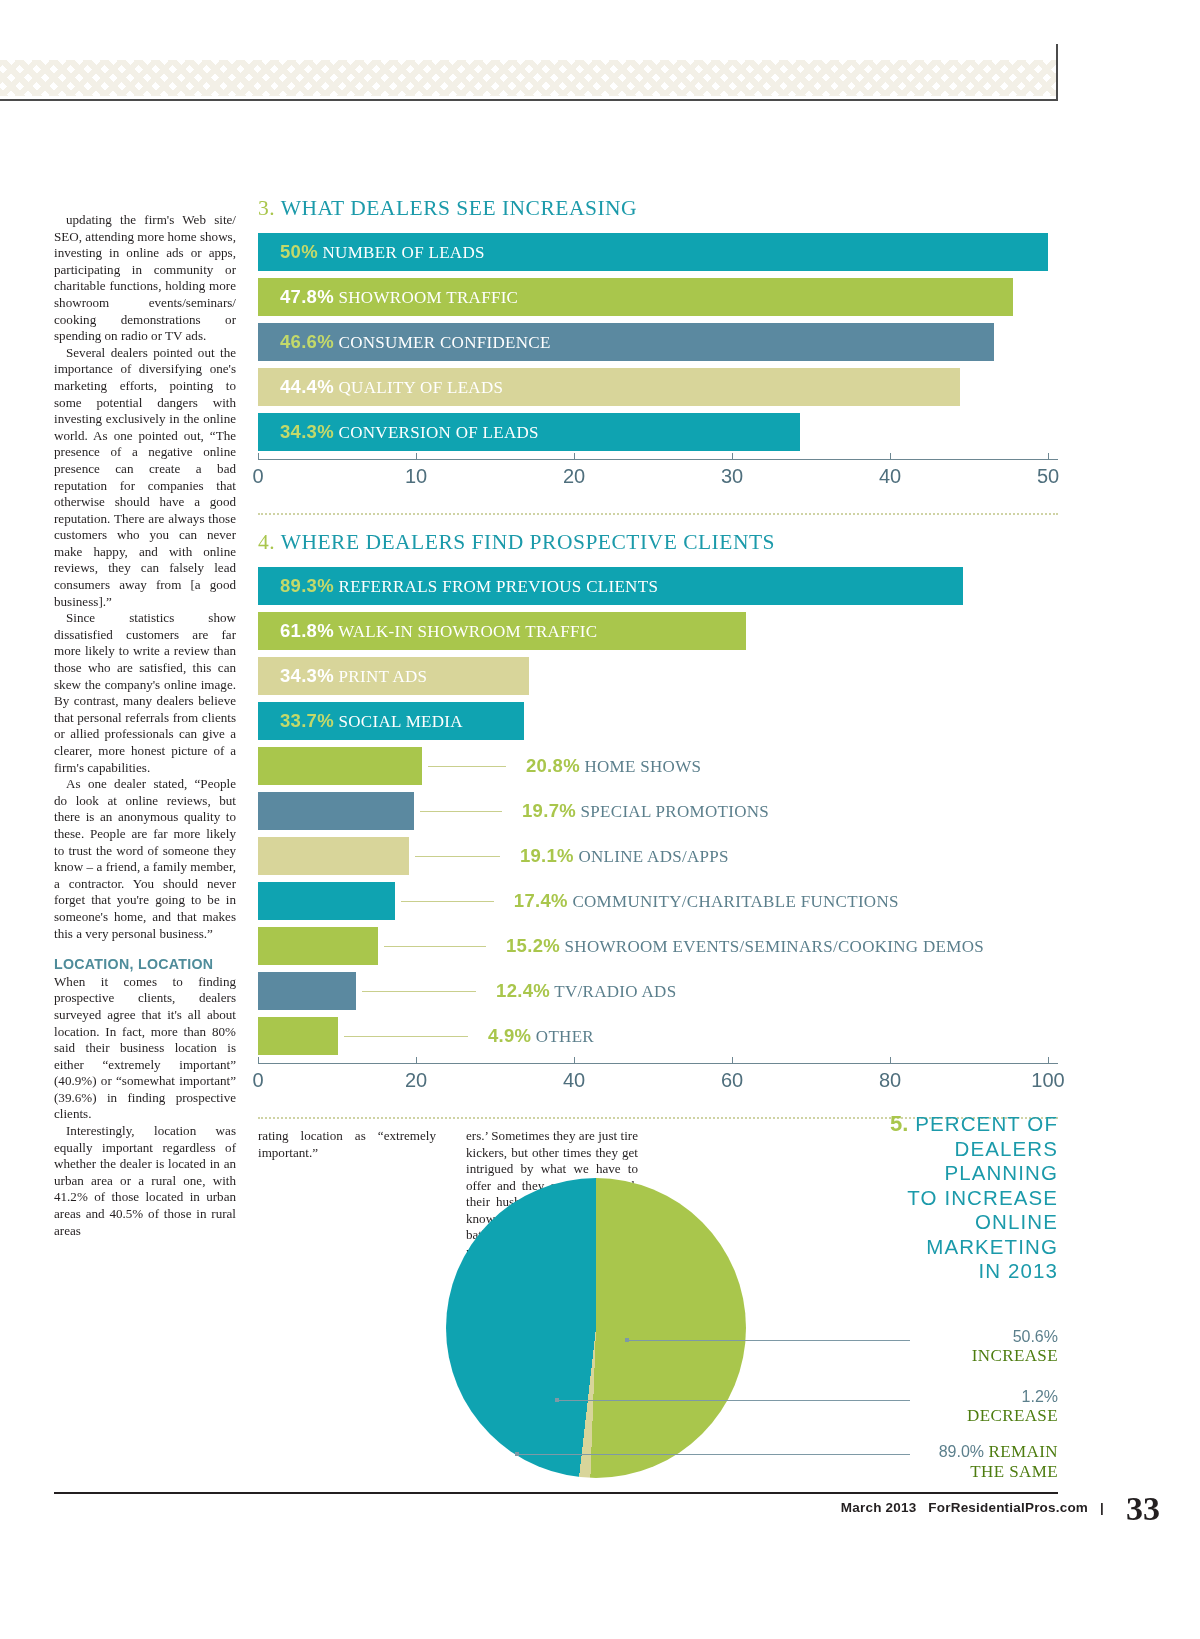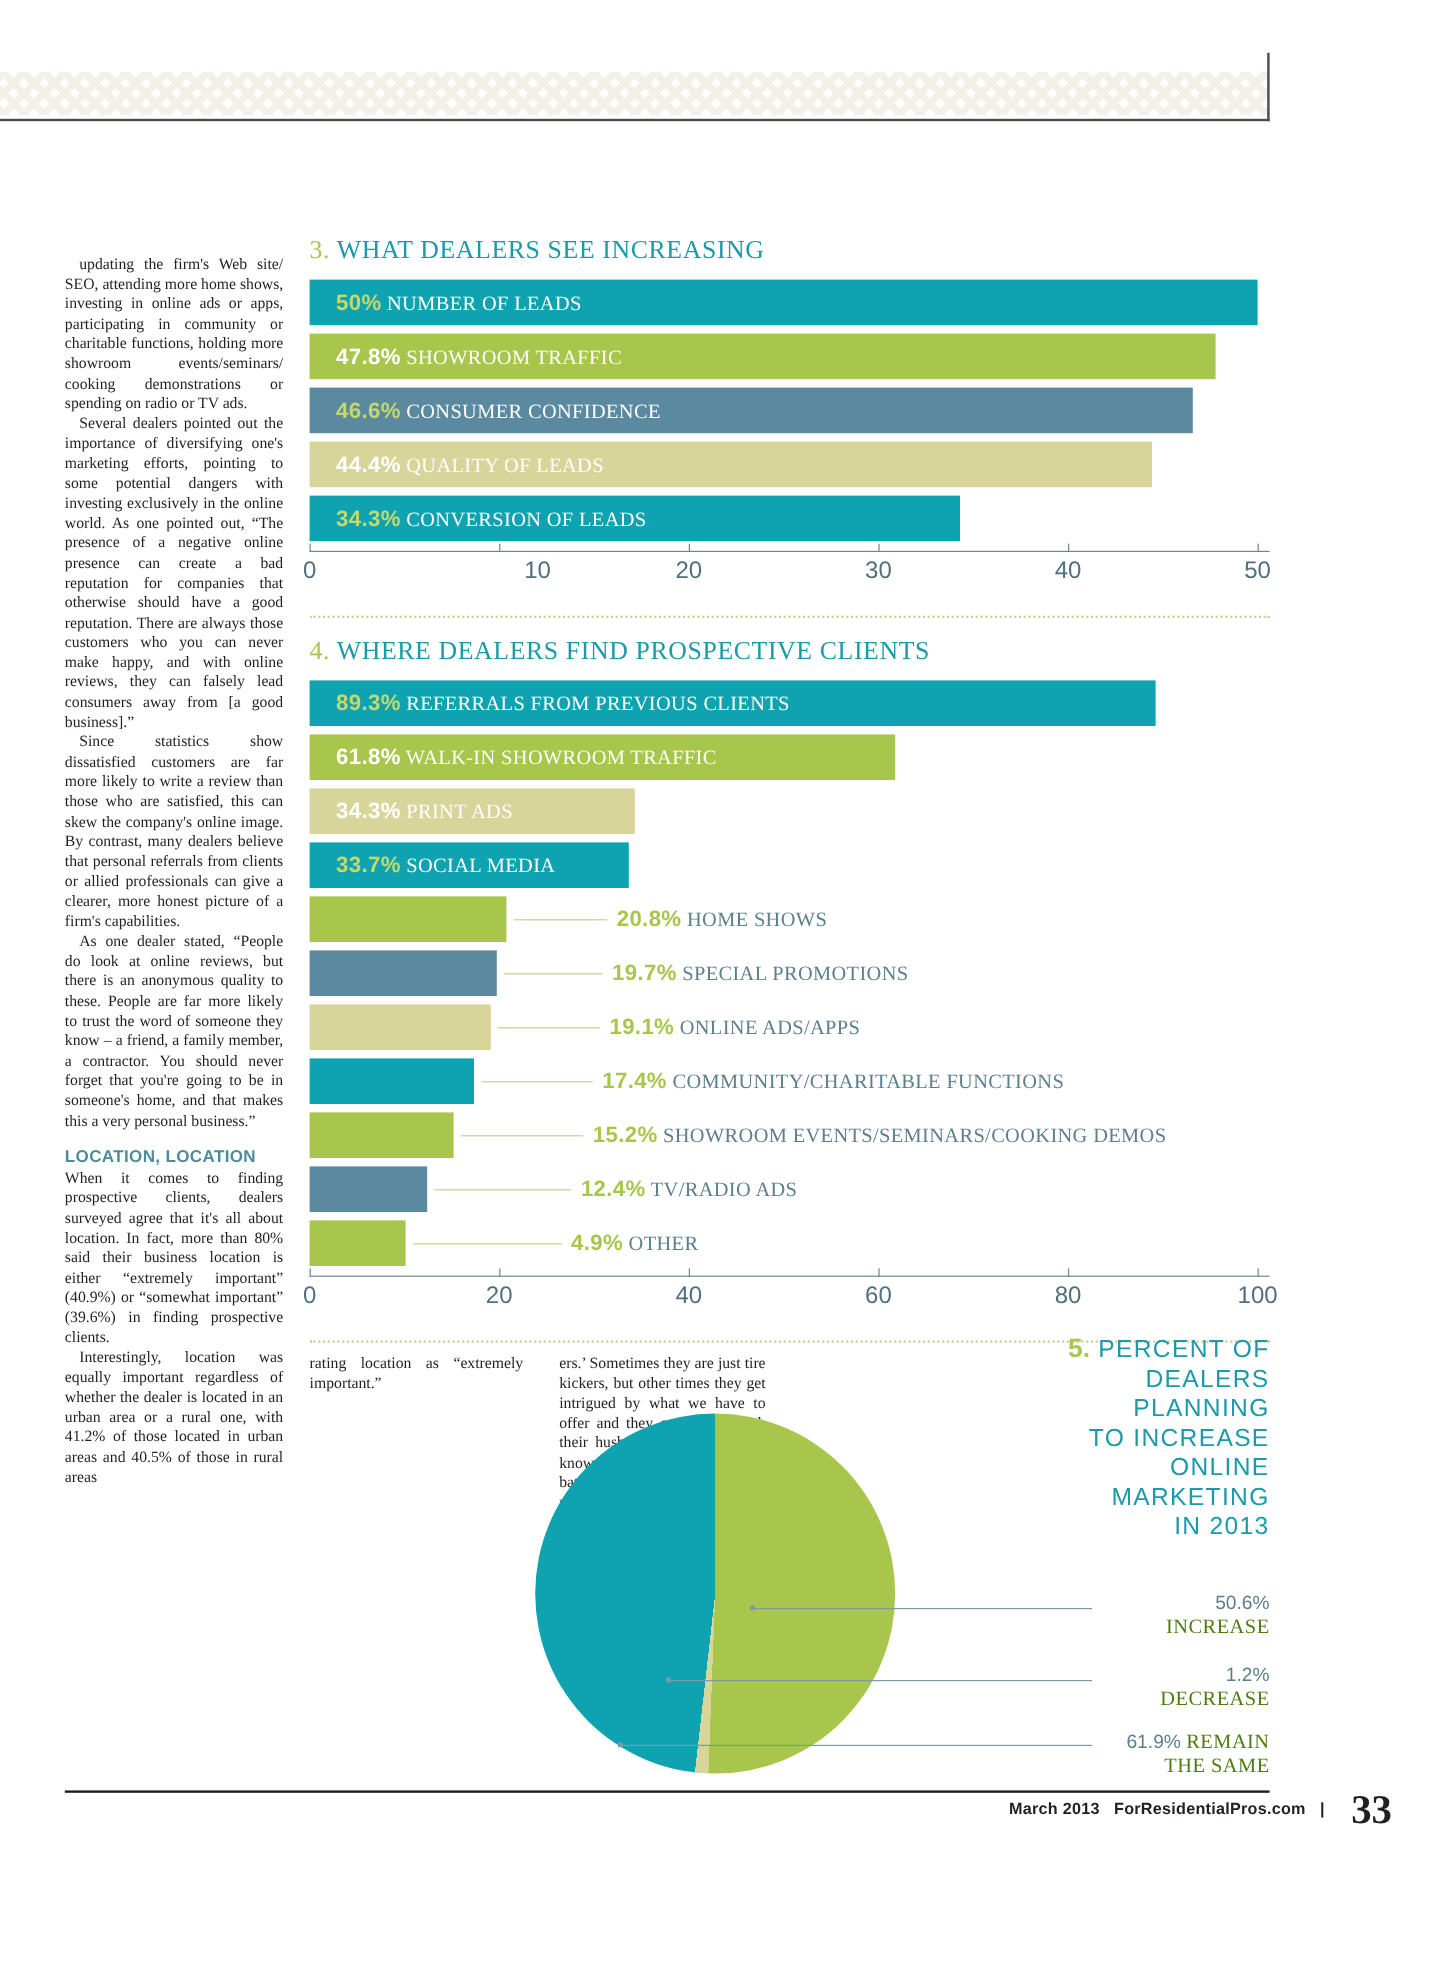--- a/index.html
+++ b/index.html
@@ -47,21 +47,21 @@
   .bar-row{position:relative;height:38px;margin-bottom:7px;}
   .bar{position:absolute;left:0;top:0;height:38px;}
   .bar-label{position:absolute;left:22px;top:0;height:38px;line-height:38px;
     white-space:nowrap;font-size:17px;letter-spacing:.3px;}
   .bar-label .pct{font-family:"Liberation Sans",sans-serif;font-weight:bold;font-size:18.5px;}
   .inside .pct{color:#c3d96a;}
   .inside .txt{color:#ffffff;}
   .bar-row.alt .inside .pct{color:#ffffff;}
 
   
-  .out-wrap{position:absolute;top:0;height:38px;display:flex;align-items:center;gap:0;white-space:nowrap;}
+  .out-wrap{position:absolute;top:0;height:38px;display:flex;align-items:center;gap:12px;white-space:nowrap;}
   .leader{height:1px;background:#c9cf8d;}
   .out-lab{font-size:17px;letter-spacing:.3px;margin-left:8px;}
   .out-lab .pct{font-family:"Liberation Sans",sans-serif;font-weight:bold;font-size:18.5px;color:#a9c64c;}
   .out-lab .txt{color:#5b7f8c;}
 
   
   .axis{position:relative;height:40px;margin-top:8px;}
   .axis .line{position:absolute;left:0;top:0;height:1px;background:#6d8792;width:100%;}
   .axis .tick{position:absolute;top:-6px;width:1px;height:7px;background:#6d8792;}
   .axis .tlab{position:absolute;top:6px;transform:translateX(-50%);
@@ -132,21 +132,21 @@
       <div class="bar-row">
         <div class="bar" style="width: 541.94px; background: rgb(15, 163, 177);"></div>
         <div class="bar-label inside"><span class="pct">34.3%</span> <span class="txt">CONVERSION OF LEADS</span></div>
       </div>
     </div>
   <div class="axis" id="chart3-axis">
       <div class="line"></div>
       <div class="tick" style="left: 0px;"></div>
       <div class="tlab" style="left: 0px;">0</div>
       <div class="tick" style="left: 158px;"></div>
-      <div class="tlab" style="left: 158px; margin-left: 32px;">10</div>
+      <div class="tlab" style="left: 158px;">10</div>
       <div class="tick" style="left: 316px;"></div>
       <div class="tlab" style="left: 316px;">20</div>
       <div class="tick" style="left: 474px;"></div>
       <div class="tlab" style="left: 474px;">30</div>
       <div class="tick" style="left: 632px;"></div>
       <div class="tlab" style="left: 632px;">40</div>
       <div class="tick" style="left: 790px;"></div>
       <div class="tlab" style="left: 790px;">50</div>
     </div>
 
@@ -252,21 +252,21 @@
 
 <div class="pie-block">
   <div class="pie-title">
     <span class="num">5.</span>
     <span id="chart5-title-lines"><span>PERCENT OF</span><br><span>DEALERS</span><br><span>PLANNING</span><br><span>TO INCREASE</span><br><span>ONLINE</span><br><span>MARKETING</span><br><span>IN 2013</span></span>
   </div>
   <div class="pie" id="pie" style="background: conic-gradient(rgb(169, 198, 76) 0deg, rgb(169, 198, 76) 182.16deg, rgb(216, 213, 154) 182.16deg, rgb(216, 213, 154) 186.48deg, rgb(15, 163, 177) 186.48deg, rgb(15, 163, 177) 360deg);"></div>
   <div id="pie-legend">
       <div class="legend" style="top: 238px;"><span class="v">50.6%</span><br><span class="k">INCREASE</span></div>
       <div class="legend" style="top: 298px;"><span class="v">1.2%</span><br><span class="k">DECREASE</span></div>
-      <div class="legend" style="top: 352px;"><span class="v">61.9%</span> <span class="k">REMAIN</span><br><span class="k">THE SAME</span></div>
+      <div class="legend" style="top: 352px;"><span class="v">89.0%</span> <span class="k">REMAIN</span><br><span class="k">THE SAME</span></div>
     </div>
 <div class="lead-line" style="left: 368px; top: 250px; width: 284px;"></div>
     <div class="lead-dot" style="left: 367px; top: 248px;"></div>
     <div class="lead-line" style="left: 298px; top: 310px; width: 354px;"></div>
     <div class="lead-dot" style="left: 297px; top: 308px;"></div>
     <div class="lead-line" style="left: 258px; top: 364px; width: 394px;"></div>
     <div class="lead-dot" style="left: 257px; top: 362px;"></div>
   </div>
 
 <div class="footer"></div>

